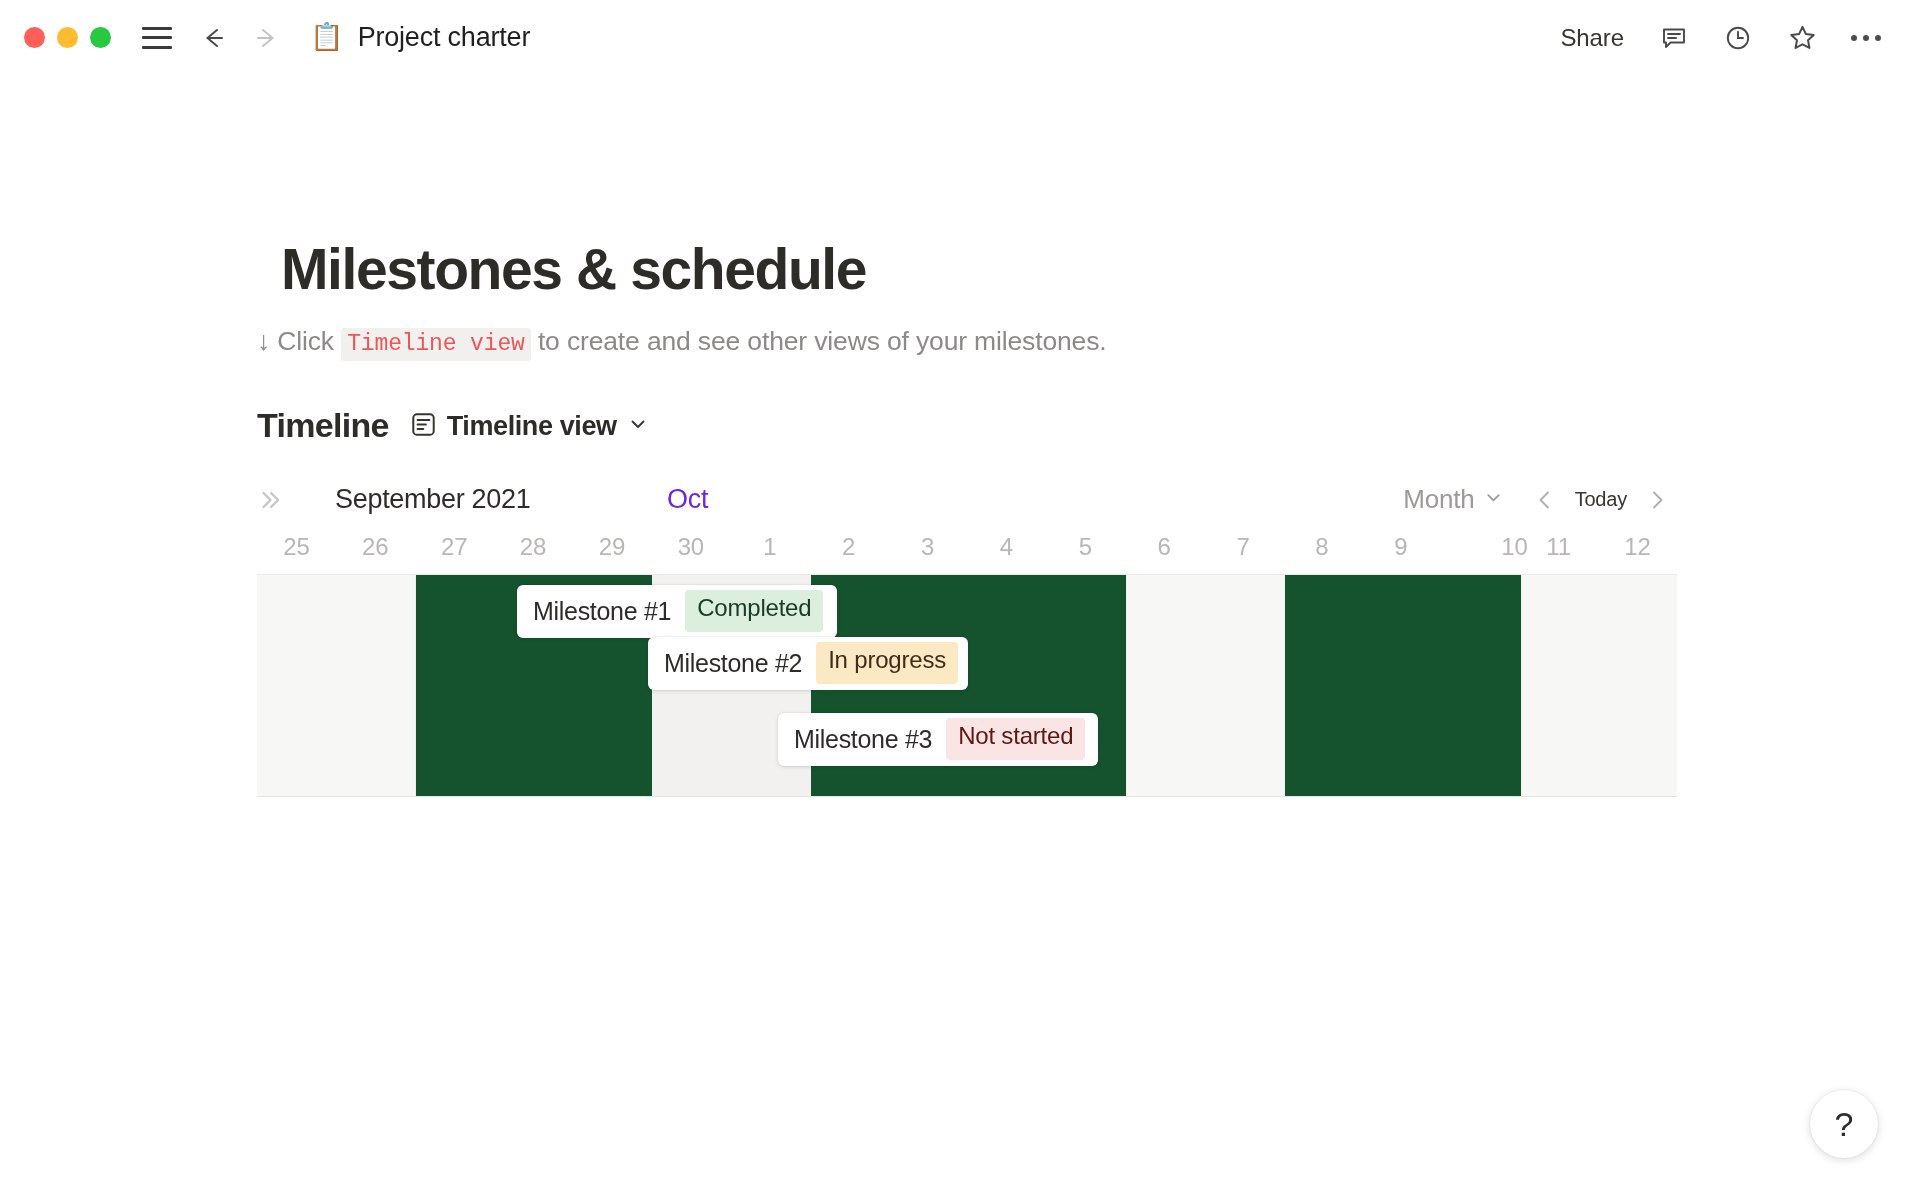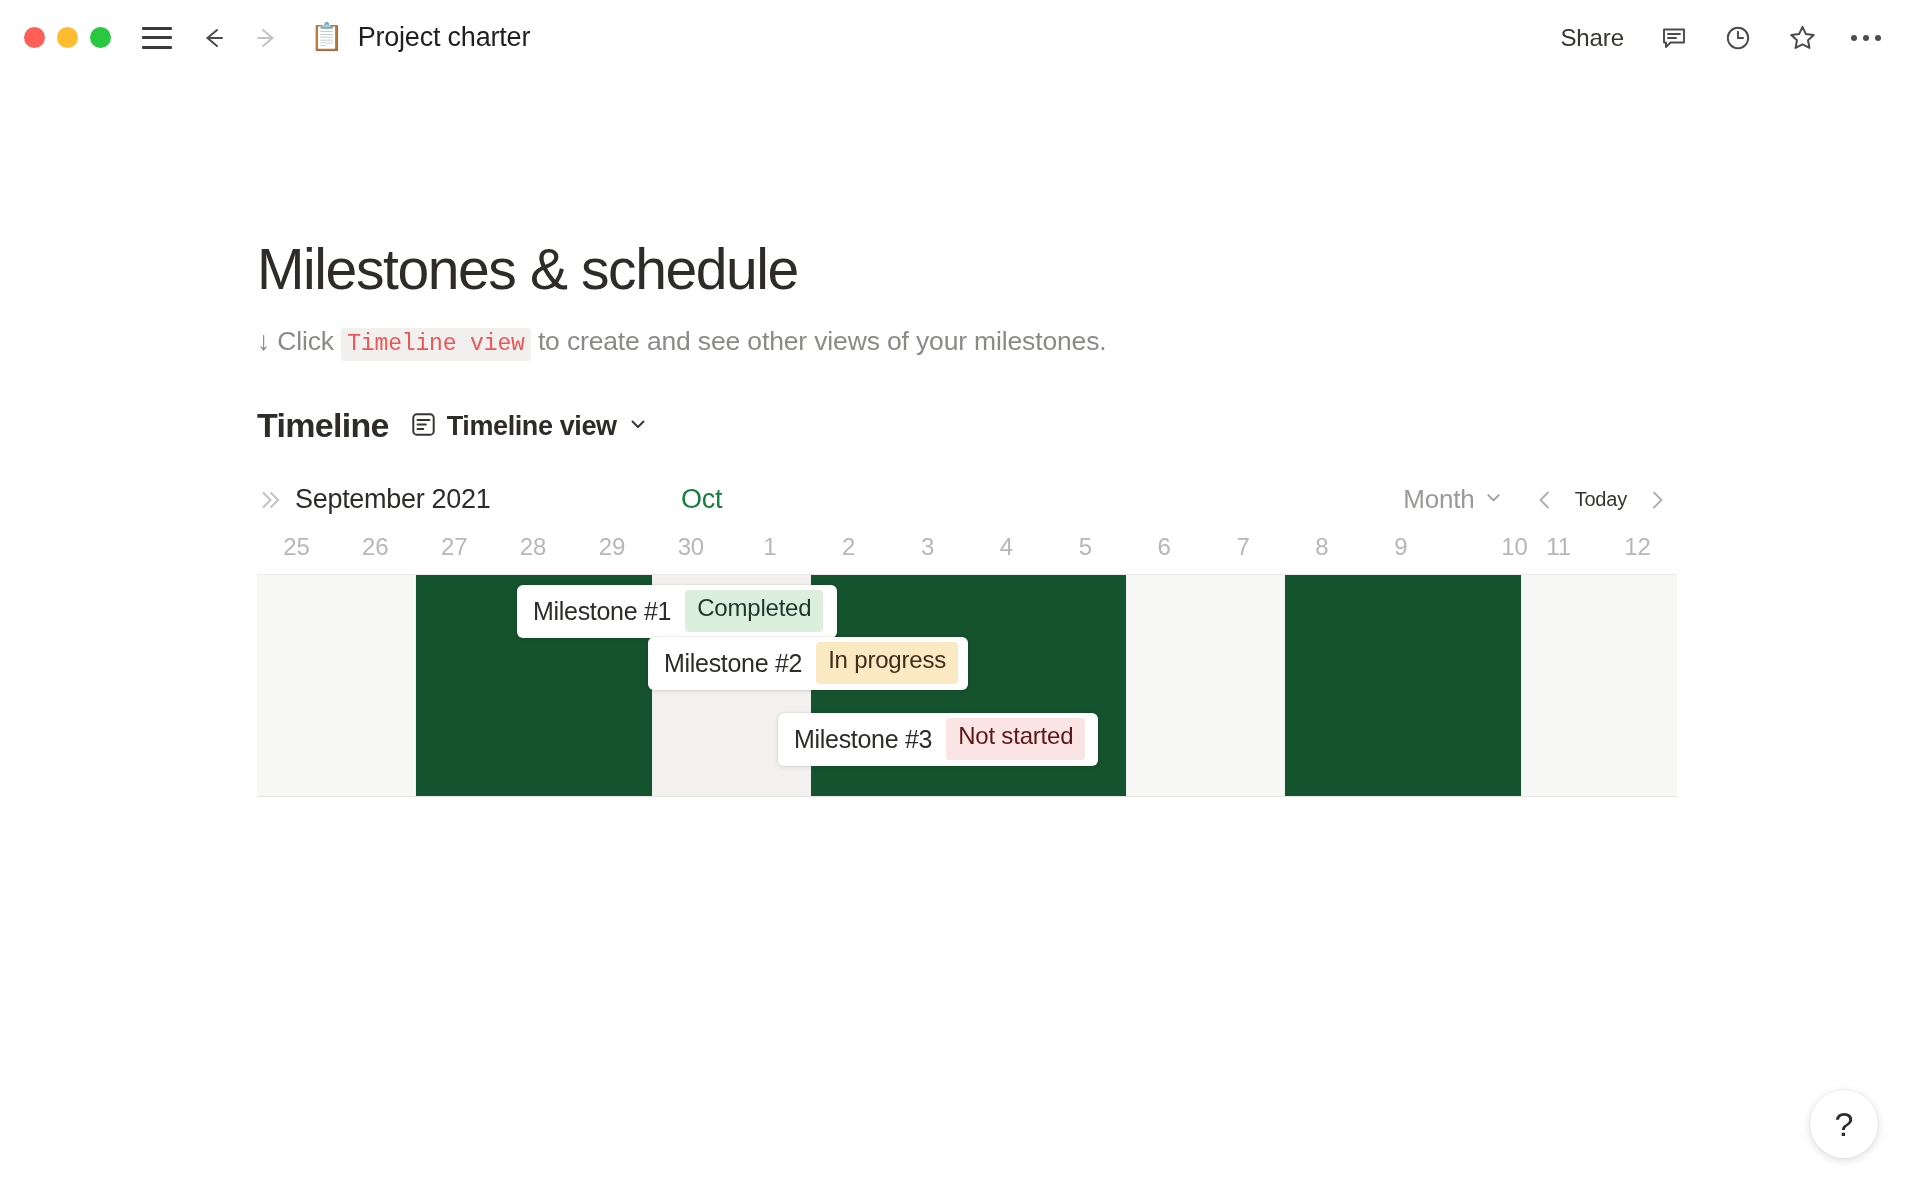--- a/index.html
+++ b/index.html
@@ -40,22 +40,22 @@
   .share-btn { font-size: 24px; color: #37352f; padding: 4px 14px; cursor: pointer; letter-spacing: -0.1px; }
   .tb-icon { width: 56px; height: 56px; display: flex; align-items: center; justify-content: center; cursor: pointer; }
   .kebab { display: flex; gap: 6px; align-items: center; }
   .kebab span { width: 6px; height: 6px; border-radius: 50%; background: #4d4d4d; }
 
   
   .page { position: absolute; left: 257px; top: 0; width: 1420px; }
 
   h1.page-title {
     margin-top: 238px;
-    font-size: 57px; font-weight: normal; color: #2e2c28;
-    letter-spacing: -1.4px; line-height: 1.1;
+    font-size: 57px; font-weight: bold; color: #2e2c28;
+    letter-spacing: -1.4px; line-height: 1.1; margin-left: 24px;
   }
 
   p.page-desc {
     margin-top: 33px;
     font-size: 26.5px; line-height: 49px; color: #8b8a86;
     letter-spacing: -0.15px; max-width: 1375px;
   }
 
   p.page-hint {
     margin-top: 20px;
@@ -75,22 +75,22 @@
   .view-tab { display: flex; align-items: center; gap: 11px; padding-bottom: 3px; cursor: pointer; }
   .view-tab-label { font-size: 27px; font-weight: bold; color: #2e2c28; letter-spacing: -0.4px; }
 
   
   .timeline { margin-top: 26px; width: 1420px; }
 
   .tl-bar {
     height: 58px; display: flex; align-items: center; position: relative;
   }
   .tl-collapse { width: 26px; height: 26px; margin-right: 12px; cursor: pointer; }
-  .tl-month { font-size: 27px; color: #2e2c28; letter-spacing: -0.3px; }
-  .tl-month-2 { position: absolute; left: 424px; font-size: 27px; color: #15803d; letter-spacing: -0.3px; }
+  .tl-month { font-size: 27px; color: #2e2c28; letter-spacing: -0.3px; margin-left: 40px; }
+  .tl-month-2 { position: absolute; left: 410px; font-size: 27px; color: #6d28d9; letter-spacing: -0.3px; }
 
   .tl-ctrls { position: absolute; right: 0; display: flex; align-items: center; gap: 0; }
   .tl-scale { display: flex; align-items: center; gap: 9px; cursor: pointer; padding-right: 22px; }
   .tl-scale-label { font-size: 26px; color: #9b9a97; letter-spacing: -0.2px; }
   .tl-nav { width: 40px; height: 40px; display: flex; align-items: center; justify-content: center; cursor: pointer; }
   .tl-today { font-size: 20px; color: #37352f; letter-spacing: -0.2px; padding: 0 10px; cursor: pointer; }
 
   .tl-days { position: relative; height: 46px; border-bottom: 1px solid #eceae6; }
   .tl-day {
     position: absolute; top: 4px; width: 78.9px; text-align: center;

